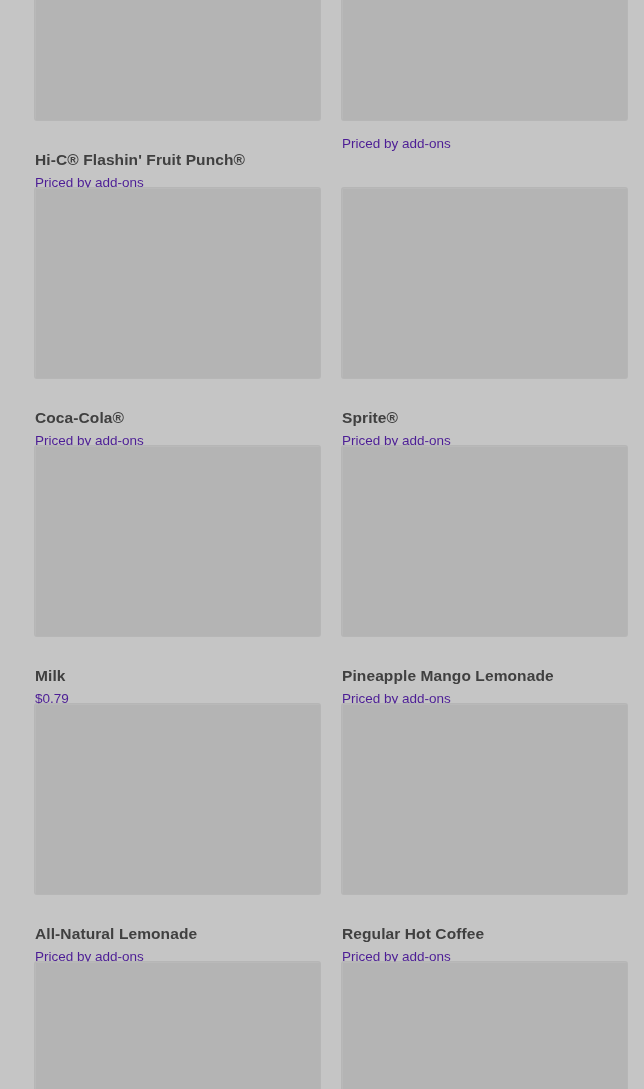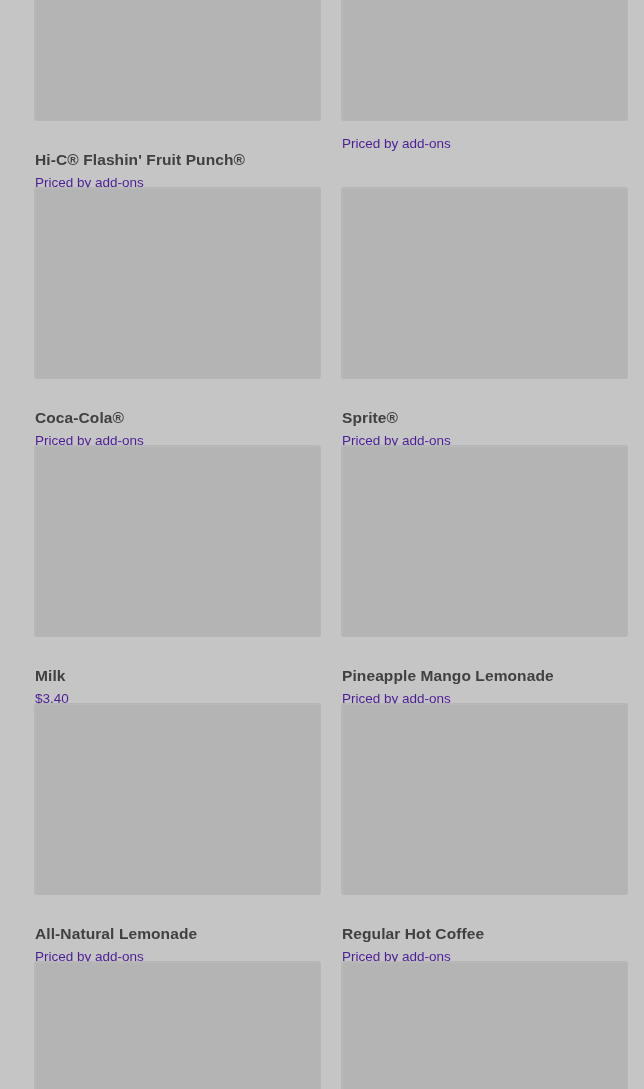--- a/index.html
+++ b/index.html
@@ -139,21 +139,21 @@
       </div>
     </div>
 
     <div class="product-row">
       <div class="product-card">
         <div class="product-thumb">
           <span class="sr-only">Milk</span>
         </div>
         <div class="product-info">
           <div class="product-name">Milk</div>
-          <div class="product-price">$3.40</div>
+          <div class="product-price">$0.79</div>
         </div>
       </div>
       <div class="product-card">
         <div class="product-thumb">
           <span class="sr-only">Pineapple Mango Lemonade</span>
         </div>
         <div class="product-info">
           <div class="product-name">Pineapple Mango Lemonade</div>
           <div class="product-price">Priced by add-ons</div>
         </div>

